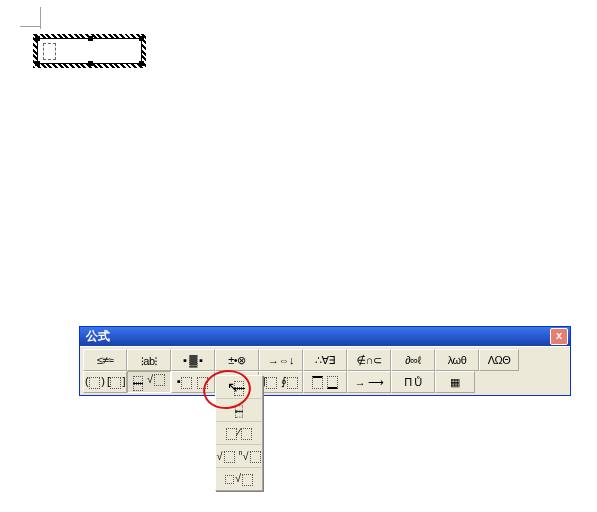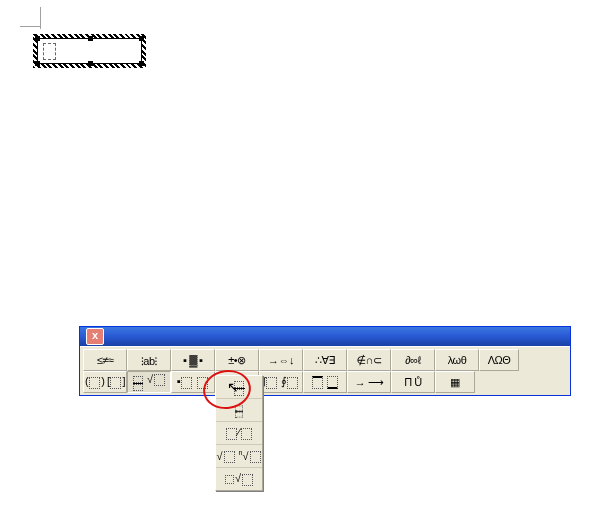--- a/index.html
+++ b/index.html
@@ -150,20 +150,21 @@
   <span class="handle" style="right:-3px;top:-3px"></span>
   <span class="handle" style="left:-3px;bottom:-3px"></span>
   <span class="handle" style="right:-3px;bottom:-3px"></span>
   <span class="handle" style="left:50%;top:-3px;margin-left:-2px"></span>
   <span class="handle" style="left:50%;bottom:-3px;margin-left:-2px"></span>
   <span class="slot"></span>
 </div>
 
 <div class="tool-window">
   <div class="titlebar">
+    <span class="title">公式</span>
     <span class="close">x</span>
   </div>
   <div class="toolbar">
     <div class="row">
       <div class="btn">
           <span>≤≠≈</span>
         </div>
       <div class="btn">
           <span>⁝ab⁝</span>
         </div>

